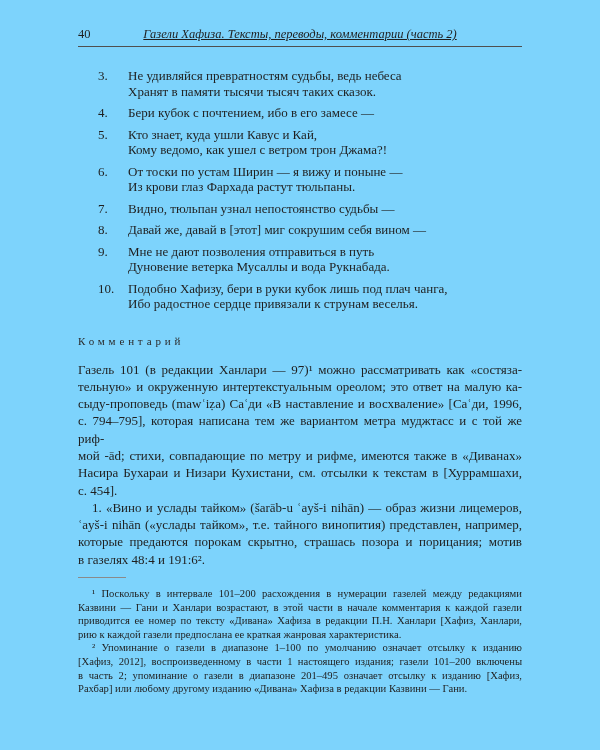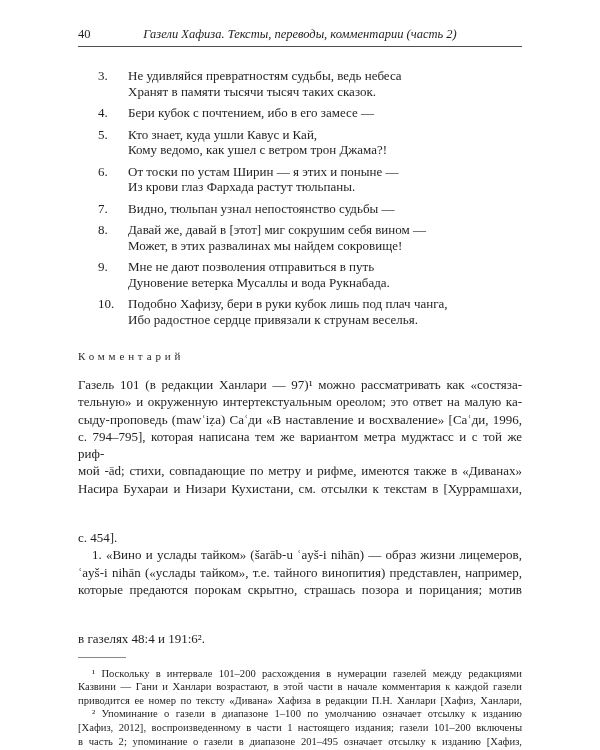--- a/index.html
+++ b/index.html
@@ -21,21 +21,21 @@
     padding-bottom:5px;
     font-size:12.5px;
     line-height:14px;
     text-align:center;
   }
   .pnum{
     position:absolute;left:0;bottom:5px;
     font-style:normal;
     font-size:12.5px;
   }
-  .rtitle{font-style:italic;}
+  .rtitle{font-style:italic;text-decoration:underline;}
   
   .verses{margin-top:21px;}
   .verse{display:flex;margin-bottom:6px;}
   .vnum{
     width:26px;flex:0 0 26px;
     text-align:left;
     padding-left:20px;
     box-sizing:content-box;
     font-size:13px;line-height:15.5px;
   }
@@ -48,42 +48,42 @@
     font-weight:normal;
     letter-spacing:0.35em;
     color:#2a2a2a;
   }
   .cbody{}
   .jline{
     font-size:13px;line-height:17.3px;
     text-align:justify;text-align-last:justify;
     white-space:normal;
   }
-  .jline.last{text-align-last:left;margin-top:32px;}
+  .jline.last{text-align-last:left;}
   .jline.indent{padding-left:14px;}
   .tl{}
   
   .fnsep{
     margin-top:9px;
     width:48px;height:0;
     border-top:1px solid #8a8a8a;
   }
   .footnotes{margin-top:9px;}
   .footnote{}
   .fline{
     font-size:10.6px;line-height:13.6px;
     text-align:justify;text-align-last:justify;
   }
   .fline.last{text-align-last:left;}
   .fline.indent{padding-left:14px;}
 </style>
 </head>
 <body>
 
-<div class="page" style="background: #ffffff; color: rgb(31, 31, 31);">
+<div class="page" style="background: #7dd3fc; color: rgb(31, 31, 31);">
 
   <header class="pagehead">
     <span class="pnum">40</span>
     <span class="rtitle">Газели Хафиза. Тексты, переводы, комментарии (часть 2)</span>
   </header>
 
   <section class="verses" id="verses">
       <div class="verse">
         <span class="vnum">3.</span>
         <div class="vlines">
@@ -100,35 +100,34 @@
       <div class="verse">
         <span class="vnum">5.</span>
         <div class="vlines">
           <div class="vline">Кто знает, куда ушли Кавус и Кай,</div>
           <div class="vline">Кому ведомо, как ушел с ветром трон Джама?!</div>
         </div>
       </div>
       <div class="verse">
         <span class="vnum">6.</span>
         <div class="vlines">
-          <div class="vline">От тоски по устам Ширин — я этих и поныне —</div>
+          <div class="vline">От тоски по устам Ширин — я вижу и поныне —</div>
           <div class="vline">Из крови глаз Фархада растут тюльпаны.</div>
         </div>
       </div>
       <div class="verse">
         <span class="vnum">7.</span>
         <div class="vlines">
           <div class="vline">Видно, тюльпан узнал непостоянство судьбы —</div>
         </div>
       </div>
       <div class="verse">
         <span class="vnum">8.</span>
         <div class="vlines">
           <div class="vline">Давай же, давай в [этот] миг сокрушим себя вином —</div>
-          <div class="vline">Может, в этих развалинах мы найдем сокровище!</div>
         </div>
       </div>
       <div class="verse">
         <span class="vnum">9.</span>
         <div class="vlines">
           <div class="vline">Мне не дают позволения отправиться в путь</div>
           <div class="vline">Дуновение ветерка Мусаллы и вода Рукнабада.</div>
         </div>
       </div>
       <div class="verse">
@@ -160,20 +159,21 @@
       </div>
     </section>
 
   <div class="fnsep"></div>
 
   <section class="footnotes" id="footnotes">
       <div class="footnote">
         <div class="fline indent">¹ Поскольку в интервале 101–200 расхождения в нумерации газелей между редакциями</div>
         <div class="fline">Казвини — Гани и Ханлари возрастают, в этой части в начале комментария к каждой газели</div>
         <div class="fline">приводится ее номер по тексту «Дивана» Хафиза в редакции П.Н. Ханлари [Хафиз, Ханлари,</div>
+        <div class="fline last">рию к каждой газели предпослана ее краткая жанровая характеристика.</div>
       </div>
       <div class="footnote">
         <div class="fline indent">² Упоминание о газели в диапазоне 1–100 по умолчанию означает отсылку к изданию</div>
         <div class="fline">[Хафиз, 2012], воспроизведенному в части 1 настоящего издания; газели 101–200 включены</div>
         <div class="fline">в часть 2; упоминание о газели в диапазоне 201–495 означает отсылку к изданию [Хафиз,</div>
         <div class="fline last">Рахбар] или любому другому изданию «Дивана» Хафиза в редакции Казвини — Гани.</div>
       </div>
     </section>
 
 </div>

